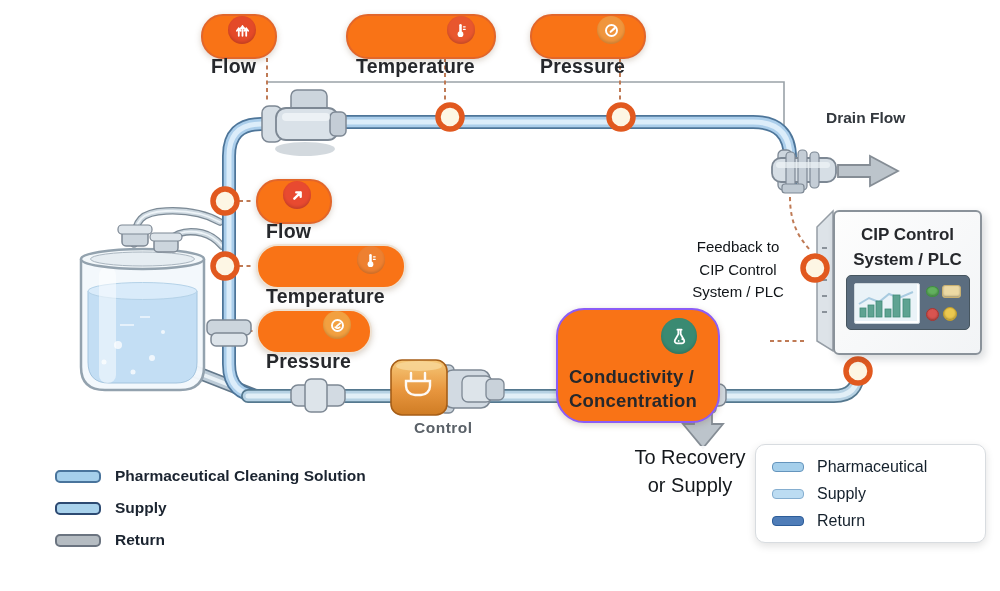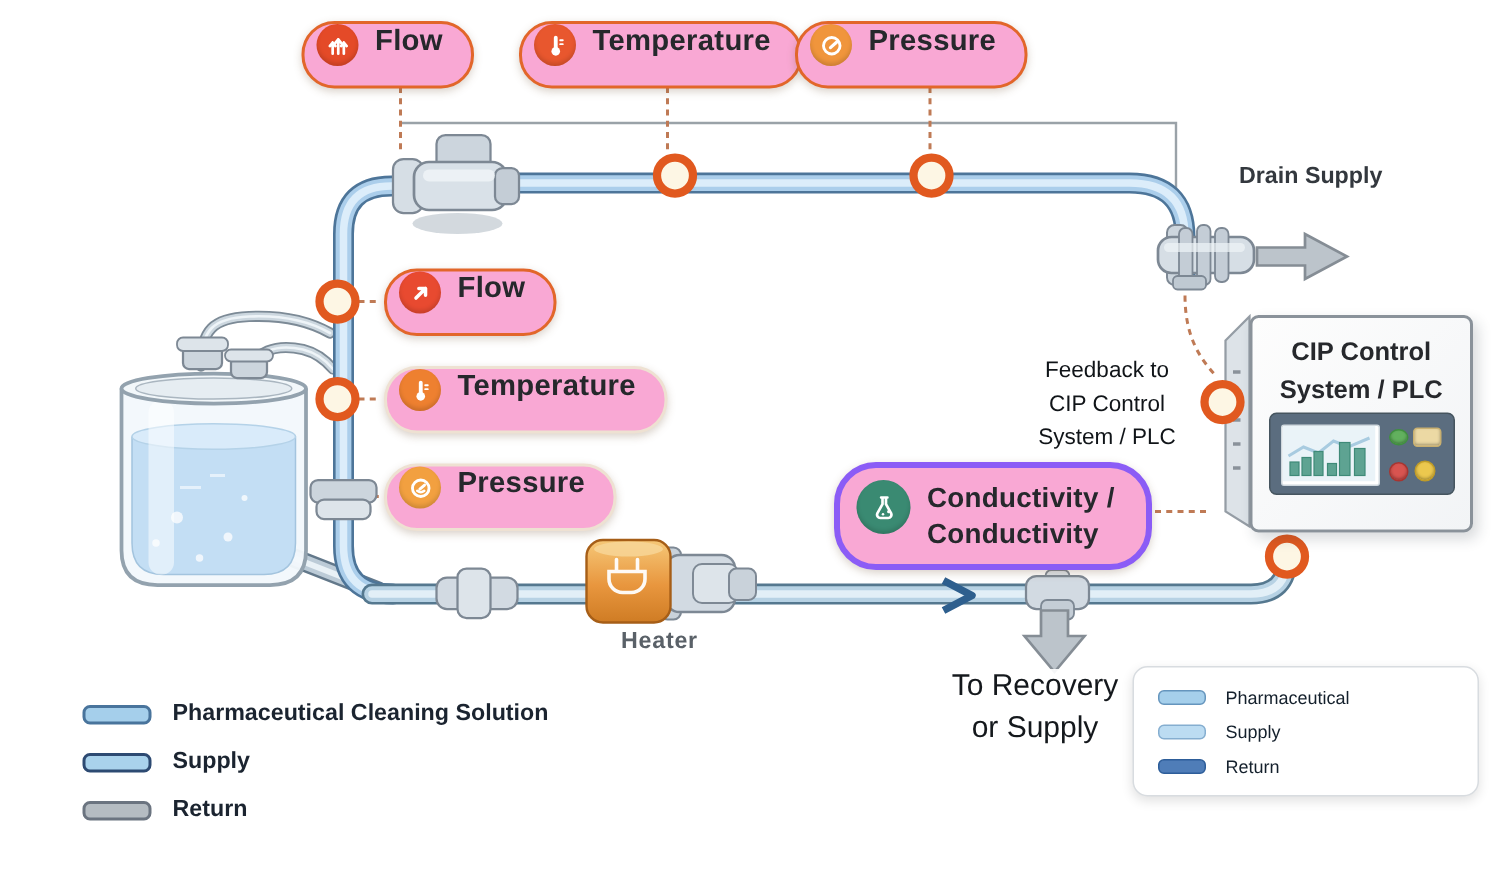--- a/index.html
+++ b/index.html
@@ -1,38 +1,38 @@
 <!DOCTYPE html>
 <html><head>
 <meta charset="utf-8">
 <style>
   html,body{margin:0;padding:0;background:#fff;}
   .stage{position:relative;width:1000px;height:591px;background:#ffffff;overflow:hidden;
          font-family:"Liberation Sans", sans-serif;}
   .stage svg.diagram{position:absolute;left:0;top:0;z-index:1;}
 
   
-  .pill{position:absolute;z-index:3;display:flex;align-items:flex-start;gap:11px;
-        background:#f9a8d4;border-radius:22px;padding:0 19px 0 8px;height:41px;
-        box-shadow:0 2px 6px rgba(120,90,60,.28);}
+  .pill{position:absolute;z-index:3;display:flex;align-items:flex-end;gap:11px;
+        background:#f97316;border-radius:22px;padding:0 19px 0 8px;height:41px;
+        box-shadow:0 2px 6px rgba(120,90,60,.28);flex-direction:column;}
   .pill-orange{border:2.5px solid #e2662a;}
   .pill-soft{border:2px solid #eee1d2;}
   .pill-label{font-size:19.5px;font-weight:600;color:#26282c;letter-spacing:.2px;white-space:nowrap;}
   .icon-circle{width:28px;height:28px;border-radius:50%;display:flex;align-items:center;
                justify-content:center;flex:0 0 auto;box-shadow:inset 0 -2px 3px rgba(0,0,0,.15);}
 
   #pill-top-flow{left:201px;top:14px;}
   #pill-top-temp{left:346px;top:14px;}
   #pill-top-pressure{left:530px;top:14px;}
   #pill-left-flow{left:256px;top:179px;}
   #pill-left-temp{left:256px;top:244px;}
   #pill-left-pressure{left:256px;top:309px;}
 
   #pill-conductivity{left:556px;top:308px;height:auto;padding:8px 21px 8px 11px;border-radius:28px;
-                     border:4px solid #8b5cf6;}
+                     border:2px solid #8b5cf6;}
   #pill-conductivity .icon-circle{width:36px;height:36px;}
   #pill-conductivity .pill-label{font-size:18.5px;line-height:1.3;}
 
   
   .cip-box{position:absolute;z-index:2;left:833px;top:210px;width:145px;height:141px;
            background:linear-gradient(135deg,#fdfdfd,#f2f4f6);border:2px solid #8a929a;
            border-radius:6px;box-shadow:3px 4px 9px rgba(40,50,60,.18);}
   .cip-title{margin-top:11px;text-align:center;font-size:17px;font-weight:600;color:#26282c;line-height:1.45;}
   .cip-panel{position:absolute;left:11px;top:63px;width:122px;height:53px;background:#5b6d7f;
              border:1px solid #46555f;border-radius:5px;}
@@ -50,21 +50,21 @@
   #note-feedback{left:666px;top:236px;width:128px;text-align:center;font-size:15px;font-weight:500;line-height:1.5;color:#101418;}
   #note-feedback span{background:rgba(255,255,255,.92);padding:0 2px;margin-left:16px;}
   #note-recovery{left:628px;top:443px;width:124px;text-align:center;font-size:20px;font-weight:500;line-height:1.4;}
   #note-recovery span{background:rgba(255,255,255,.92);padding:0 2px;}
   #note-heater{left:414px;top:419px;font-size:15.5px;font-weight:600;color:#5a6168;letter-spacing:.5px;}
 
   
   .legend-right{position:absolute;z-index:3;left:755px;top:444px;width:231px;box-sizing:border-box;
                 padding:13px 16px 12px;background:#fff;border:1.5px solid #d8dce0;border-radius:10px;
                 box-shadow:0 3px 8px rgba(0,0,0,.12);display:flex;flex-direction:column;gap:9px;}
-  .legend-row{display:flex;align-items:center;gap:13px;font-size:12px;font-weight:500;color:#14202c;}
+  .legend-row{display:flex;align-items:center;gap:13px;font-size:16px;font-weight:500;color:#14202c;}
   .sw{width:30px;height:8px;border-radius:4px;flex:0 0 auto;}
   .sw-pharma{background:#a5cfeb;border:1.5px solid #6595bd;}
   .sw-supply{background:#bcdcf2;border:1.5px solid #85aed0;}
   .sw-return{background:#4f7db8;border:1.5px solid #2d5d99;}
   .fb-icon{display:flex;align-items:center;gap:3px;flex:0 0 auto;width:30px;}
   .fb-line{width:11px;height:3px;background:#e2662a;border-radius:2px;}
   .fb-ring{width:11px;height:11px;border:3px solid #e8501e;border-radius:50%;background:#fff;}
 
   .legend-left{position:absolute;z-index:3;left:16px;top:467px;display:flex;flex-direction:column;gap:14px;}
   .legend-left .legend-row{gap:14px;font-size:15.5px;font-weight:700;color:#1b2430;padding-left:39px;}
@@ -289,21 +289,21 @@
   <div class="pill" id="pill-conductivity">
     <span class="icon-circle" style="background:#3a8a72;">
       <svg width="21" height="21" viewBox="0 0 20 20" fill="none" stroke="#fff" stroke-width="1.7" stroke-linecap="round" stroke-linejoin="round">
         <path d="M8,3.5 h4 M8.9,3.5 v4.2 L5.6,13.6 A2.1,2.1 0 0 0 7.5,16.5 h5 A2.1,2.1 0 0 0 14.4,13.6 L11.1,7.7 V3.5"></path>
         <circle cx="12.8" cy="12.5" r="1" fill="#fff" stroke="none"></circle>
         <circle cx="9.2" cy="14.2" r=".8" fill="#fff" stroke="none"></circle>
       </svg>
     </span>
     <span class="pill-label">
       <span>Conductivity /</span><br>
-      <span>Conductivity</span>
+      <span>Concentration</span>
     </span>
   </div>
 
   <div class="cip-box">
     <div class="cip-title">
       <span>CIP Control</span><br>
       <span>System / PLC</span>
     </div>
     <div class="cip-panel">
       <div class="cip-screen">
@@ -320,34 +320,34 @@
           </g>
         </svg>
       </div>
       <span class="btn btn-green"></span>
       <span class="btn btn-switch"></span>
       <span class="btn btn-red"></span>
       <span class="btn btn-yellow"></span>
     </div>
   </div>
 
-  <div class="note" id="note-drain">Drain Supply</div>
+  <div class="note" id="note-drain">Drain Flow</div>
 
   <div class="note" id="note-feedback">
     <span>Feedback to</span><br>
     <span>CIP Control</span><br>
     <span>System / PLC</span>
   </div>
 
   <div class="note" id="note-recovery">
     <span>To Recovery</span><br>
     <span>or Supply</span>
   </div>
 
-  <div class="note" id="note-heater">Heater</div>
+  <div class="note" id="note-heater">Control</div>
 
   <div class="legend-left">
     <div class="legend-row">
       <span class="swl swl-pharma"></span>
       <span>Pharmaceutical Cleaning Solution</span>
     </div>
     <div class="legend-row">
       <span class="swl swl-supply"></span>
       <span>Supply</span>
     </div>

